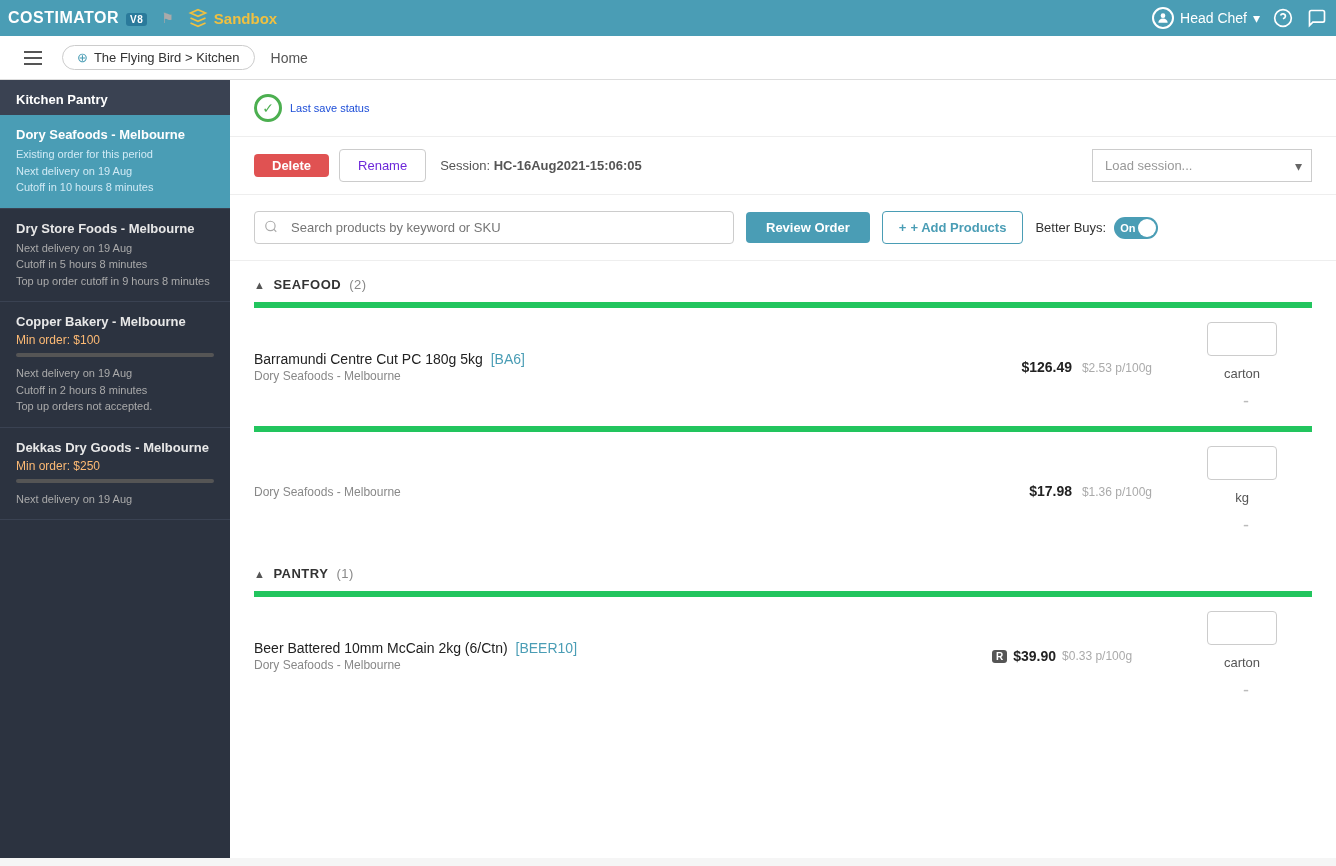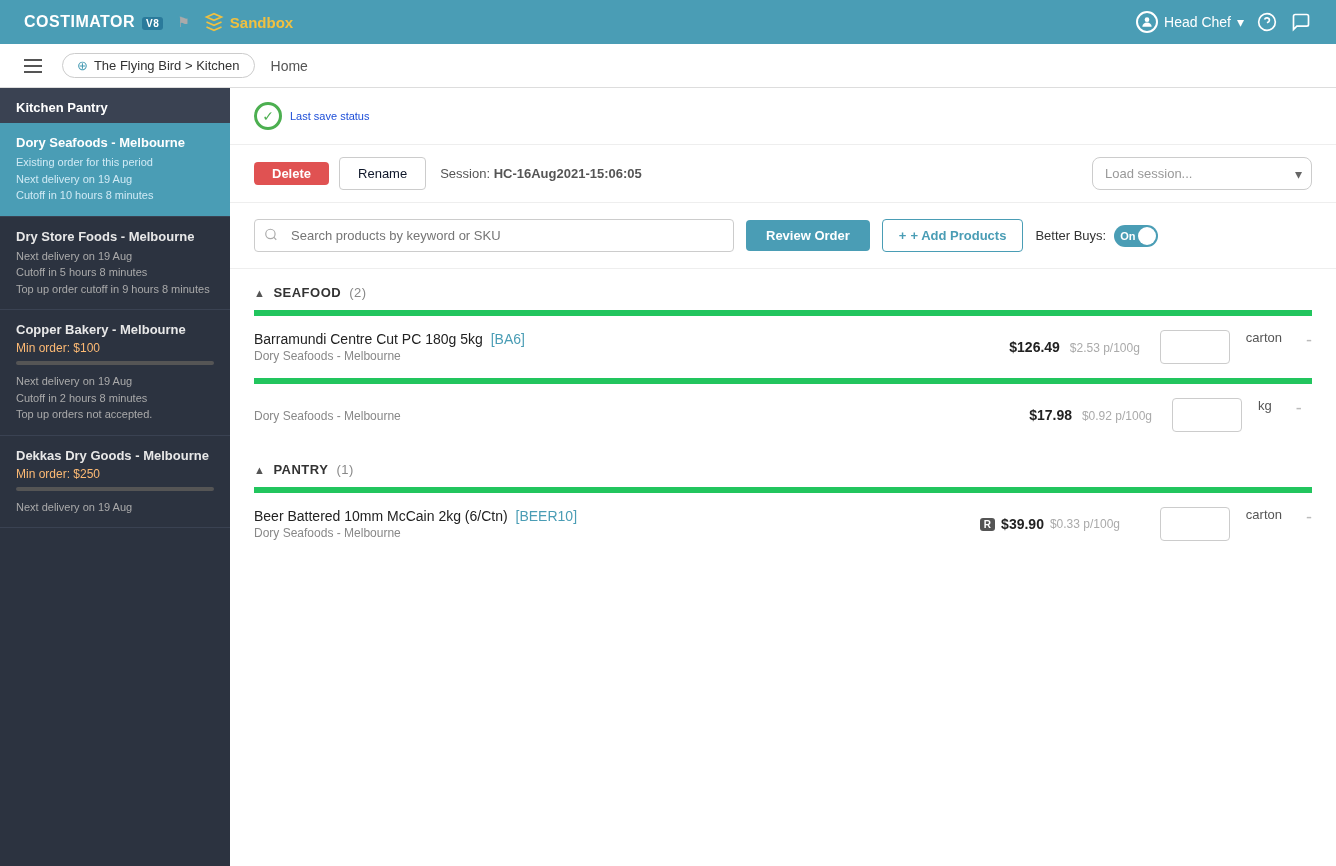--- a/index.html
+++ b/index.html
@@ -1,24 +1,24 @@
 <!DOCTYPE html>
 <html><head>
   <meta charset="utf-8">
   <style>
     * { box-sizing: border-box; margin: 0; padding: 0; }
     body { font-family: -apple-system, BlinkMacSystemFont, 'Segoe UI', sans-serif; font-size: 14px; background: #f5f5f5; height: 866px; overflow: hidden; }
 
     
     .top-nav {
       background: #4a9db5;
-      height: 44px;
-      display: flex;
-      align-items: center;
-      padding: 0 24px;
+      height: 36px;
+      display: flex;
+      align-items: center;
+      padding: 0 8px;
       justify-content: space-between;
     }
     .top-nav-left { display: flex; align-items: center; gap: 8px; }
     .brand { color: white; font-weight: 700; font-size: 16px; letter-spacing: 0.5px; }
     .brand span { background: #2a7a9b; padding: 1px 4px; border-radius: 3px; font-size: 10px; margin-left: 2px; }
     .sandbox { color: #f0c040; font-weight: 600; font-size: 15px; display: flex; align-items: center; gap: 6px; }
     .top-nav-right { display: flex; align-items: center; gap: 12px; color: white; font-size: 14px; }
     .user-btn { display: flex; align-items: center; gap: 6px; color: white; cursor: pointer; }
     .user-icon { width: 22px; height: 22px; border-radius: 50%; border: 2px solid white; display: flex; align-items: center; justify-content: center; font-size: 12px; }
     .nav-icon { width: 22px; height: 22px; display: flex; align-items: center; justify-content: center; color: white; font-size: 18px; cursor: pointer; }
@@ -99,26 +99,26 @@
 
     
     .actions-bar {
       padding: 12px 24px;
       display: flex;
       align-items: center;
       gap: 10px;
       border-bottom: 1px solid #eee;
     }
     .btn-delete { background: #e05252; color: white; border: none; padding: 4px 18px; border-radius: 4px; cursor: pointer; font-size: 13px; font-weight: 600; }
-    .btn-rename { background: white; color: #0f172a; border: 1px solid #ccc; padding: 8px 18px; border-radius: 4px; cursor: pointer; font-size: 13px; }
+    .btn-rename { background: white; color: #6d28d9; border: 1px solid #ccc; padding: 8px 18px; border-radius: 4px; cursor: pointer; font-size: 13px; }
     .session-label { font-size: 13px; color: #555; margin-left: 4px; }
     .spacer { flex: 1; }
     .load-session-select {
       border: 1px solid #ccc;
-      border-radius: 8px;
+      border-radius: 0;
       padding: 8px 32px 8px 12px;
       font-size: 13px;
       color: #999;
       background: white;
       cursor: pointer;
       appearance: none;
       min-width: 220px;
       position: relative;
     }
     .select-wrapper { position: relative; display: inline-block; }
@@ -188,21 +188,21 @@
       padding: 14px 0;
       border-top: 6px solid #22c55e;
     }
     .product-info { flex: 1; }
     .product-name { font-size: 14px; color: #222; font-weight: 500; }
     .product-name .sku { color: #4a9db5; font-weight: 400; margin-left: 4px; }
     .product-supplier { font-size: 12px; color: #888; margin-top: 2px; }
     .product-price-block { text-align: right; margin-right: 20px; min-width: 160px; }
     .product-price { font-size: 14px; font-weight: 700; color: #222; }
     .product-price-per { font-size: 12px; color: #aaa; margin-left: 6px; }
-    .product-qty-block { display: flex; gap: 16px; min-width: 140px; }
+    .product-qty-block { display: flex; align-items: center; gap: 10px; min-width: 140px; flex-direction: column; }
     .qty-input { width: 70px; height: 34px; border: 1px solid #ccc; border-radius: 4px; text-align: center; font-size: 14px; padding: 0 8px; }
     .qty-unit { font-size: 13px; color: #555; }
     .qty-dash { font-size: 18px; color: #bbb; margin-left: 8px; }
     .r-badge { background: #555; color: white; font-size: 10px; font-weight: 700; padding: 1px 4px; border-radius: 3px; margin-right: 6px; }
     .product-price-line { display: flex; align-items: center; }
   </style>
 </head>
 <body>
 
 <nav class="top-nav">
@@ -369,21 +369,21 @@
           <span class="qty-dash">-</span>
         </div>
       </div>
 
       <div class="product-row">
         <div class="product-info">
           <div class="product-supplier">Dory Seafoods - Melbourne</div>
         </div>
         <div class="product-price-block">
           <span class="product-price">$17.98</span>
-          <span class="product-price-per">$0.92 p/100g</span>
+          <span class="product-price-per">$1.36 p/100g</span>
         </div>
         <div class="product-qty-block">
           <input type="text" class="qty-input" value="" style="">
           <span class="qty-unit">kg</span>
           <span class="qty-dash">-</span>
         </div>
       </div>
 
       <div class="category-header">
         <span class="category-arrow">▲</span>

